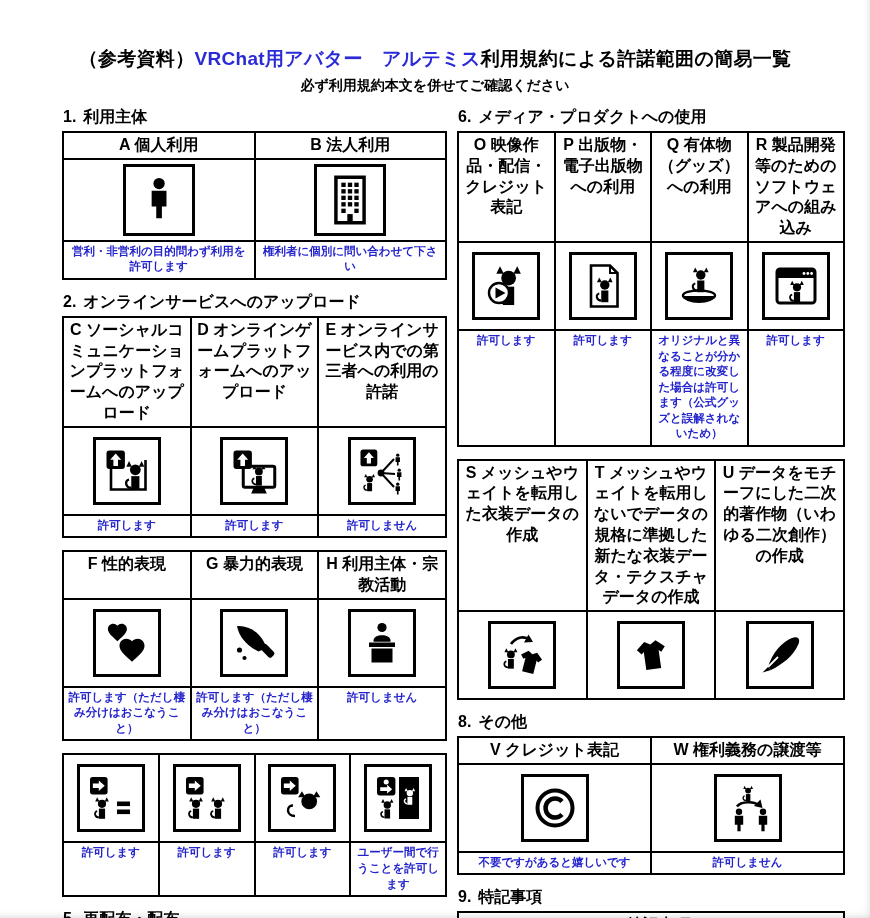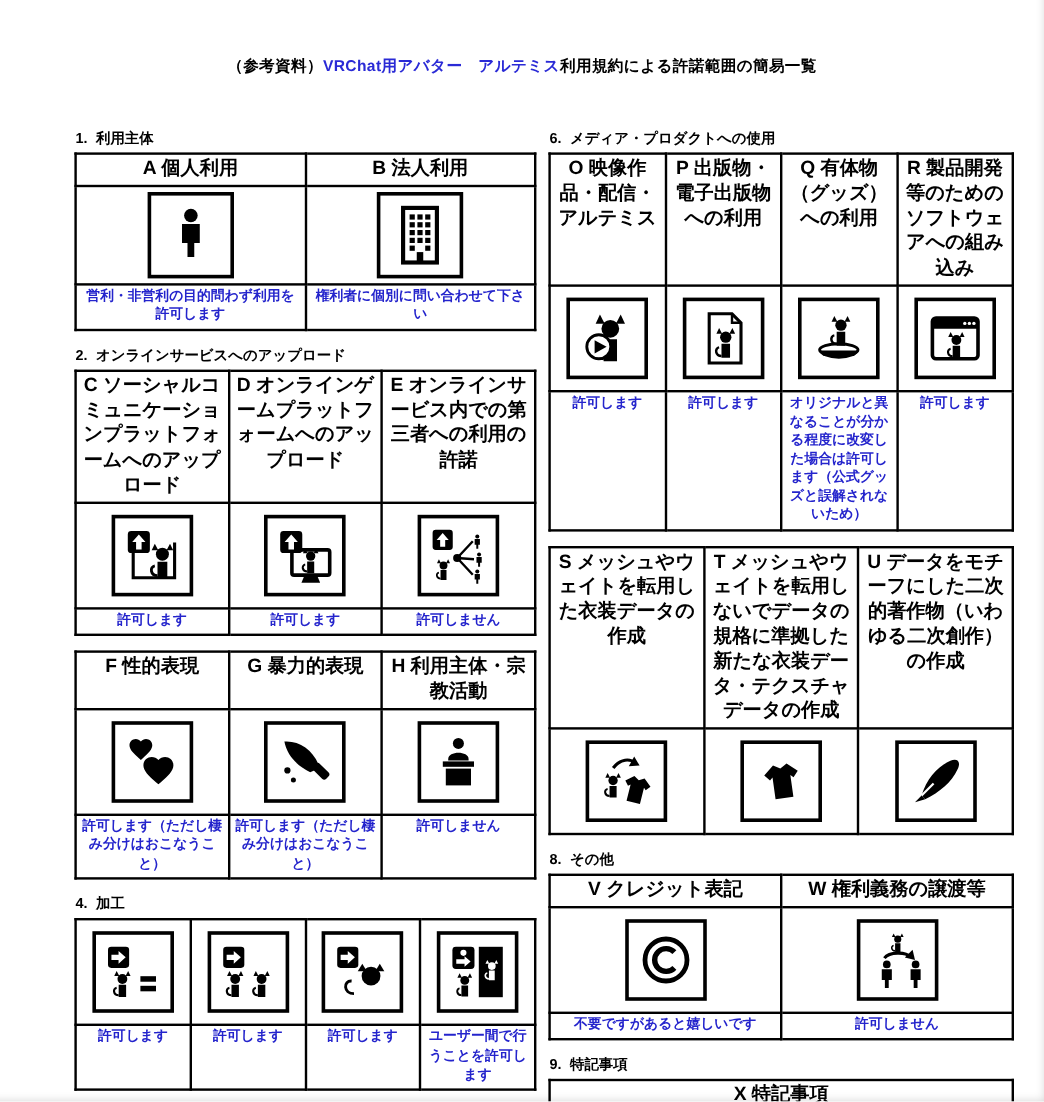--- a/index.html
+++ b/index.html
@@ -1,27 +1,27 @@
 <!DOCTYPE html>
 <html><head>
 <meta charset="utf-8">
 <style>
   html,body{margin:0;padding:0;background:#fff;}
   .page{position:relative;width:870px;height:918px;background:#fff;overflow:hidden;
         font-family:"Liberation Sans","DejaVu Sans",sans-serif;color:#000;
         box-shadow:inset -5px -6px 8px -6px rgba(0,0,0,.18);}
   .titlebox{position:absolute;top:46px;left:0;width:100%;text-align:center;font-weight:bold;}
-  .t1{font-size:13px;letter-spacing:.3px;}
+  .t1{font-size:19px;letter-spacing:.3px;}
   .t2{font-size:14px;margin-top:5px;}
   .blue{color:#2a2ad6;}
   .col{position:absolute;top:107px;}
   .col-left{left:62px;width:385px;}
   .col-right{left:457px;width:388px;}
   .sec{margin-bottom:12px;}
-  .sec-h{font-weight:bold;font-size:12px;margin:0 0 3px 1px;white-space:nowrap;}
+  .sec-h{font-weight:bold;font-size:16px;margin:0 0 3px 1px;white-space:nowrap;}
   .sec-h .num{margin-right:7px;}
   table{border-collapse:collapse;width:100%;table-layout:fixed;}
   td{border:2px solid #000;text-align:center;vertical-align:top;padding:1px 3px;}
   tr.hdr td{font-weight:bold;font-size:16px;line-height:1.3;padding:2px 2px;}
   tr.ico td{vertical-align:middle;height:84px;}
   .sec1 tr.ico td{height:78px;}
   .sec9 tr.ico td{height:94px;}
   tr.res td{color:#2424cc;font-weight:bold;font-size:11.5px;line-height:1.35;padding:2px 3px 3px;}
   .ibox{display:inline-flex;align-items:center;justify-content:center;
         width:62px;height:62px;border:3px solid #000;background:#fff;}
@@ -85,20 +85,21 @@
         <rect x="1.5" y="2.5" width="21" height="14" rx="1.2" fill="none" stroke="currentColor" stroke-width="2"></rect>
         <path d="M8.6 16.5 h6.8 l1.8 4.2 h-10.4 z"></path>
       </g>
 </defs>
   </svg>
 
 <div class="page">
 
   <div class="titlebox">
     <div class="t1"><span>（参考資料）</span><span class="blue">VRChat用アバター　アルテミス</span><span>利用規約による許諾範囲の簡易一覧</span></div>
+    <div class="t2">必ず利用規約本文を併せてご確認ください</div>
   </div>
 
   <div class="col col-left">
 
     <div class="sec sec1">
       <div class="sec-h"><span class="num">1.</span><span>利用主体</span></div>
       <table>
         <tbody>
             <tr class="hdr">
           <td>A 個人利用</td>
@@ -221,21 +222,20 @@
         <tr class="res">
           <td>許可します（ただし棲み分けはおこなうこと）</td>
           <td>許可します（ただし棲み分けはおこなうこと）</td>
           <td>許可しません</td>
         </tr>
       </tbody>
         </table>
     </div>
 
     <div class="sec">
-      <div class="sec-h"><span class="num">4.</span><span>加工</span></div>
       <table>
         <tbody>
         <tr class="ico">
           <td><span class="ibox">
                   <svg class="ic" viewBox="0 0 48 48">
                     <use href="#sym-badge-right" transform="translate(3,3) scale(1.1)"></use>
                     <use href="#sym-cat" transform="translate(3,22) scale(1.0)"></use>
                     <rect x="30" y="27.5" width="13" height="4.6"></rect>
                     <rect x="30" y="35.5" width="13" height="4.6"></rect>
                   </svg>
@@ -288,21 +288,21 @@
 
   </div>
 
   <div class="col col-right">
 
     <div class="sec">
       <div class="sec-h"><span class="num">6.</span><span>メディア・プロダクトへの使用</span></div>
       <table>
         <tbody>
             <tr class="hdr">
-          <td>O 映像作品・配信・アルテミス</td>
+          <td>O 映像作品・配信・クレジット表記</td>
           <td>P 出版物・電子出版物への利用</td>
           <td>Q 有体物（グッズ）への利用</td>
           <td>R 製品開発等のためのソフトウェアへの組み込み</td>
         </tr>
         <tr class="ico">
           <td><span class="ibox">
                   <svg class="ic" viewBox="0 0 48 48">
                     <use href="#sym-cat" transform="translate(5,2) scale(1.8)"></use>
                     <circle cx="17" cy="31" r="10" fill="#fff" stroke="#000" stroke-width="2.4"></circle>
                     <path d="M13.5 25.5 L23.5 31 L13.5 36.5 Z"></path>

